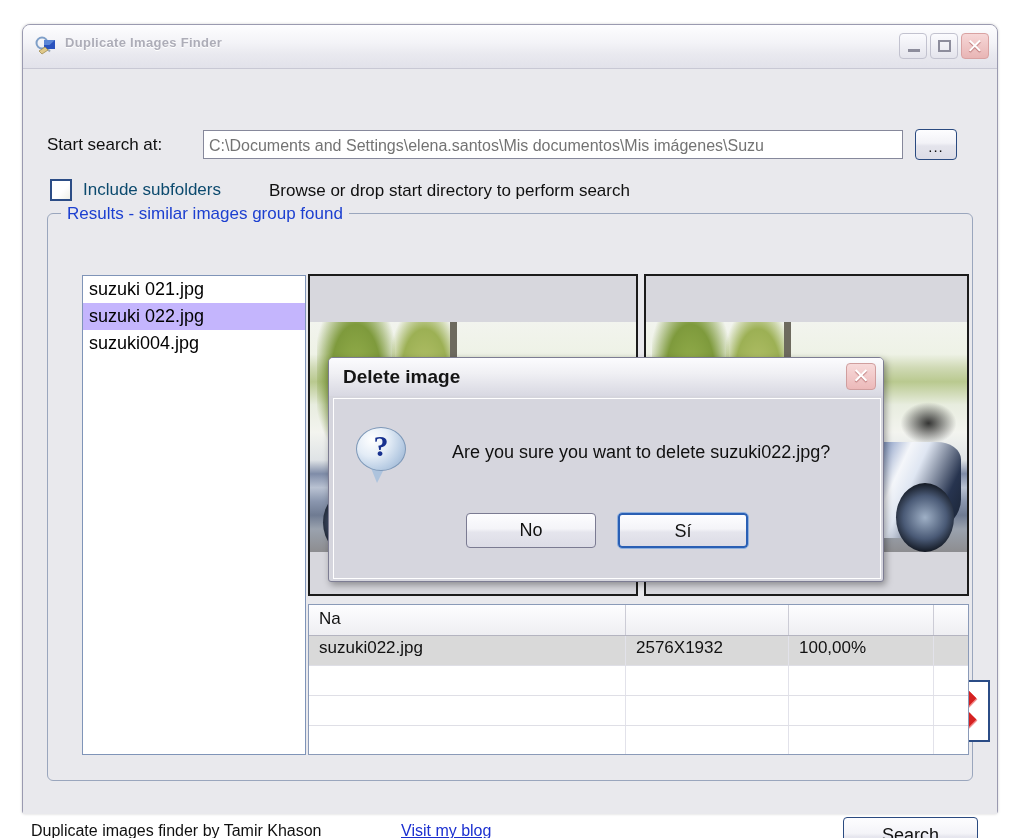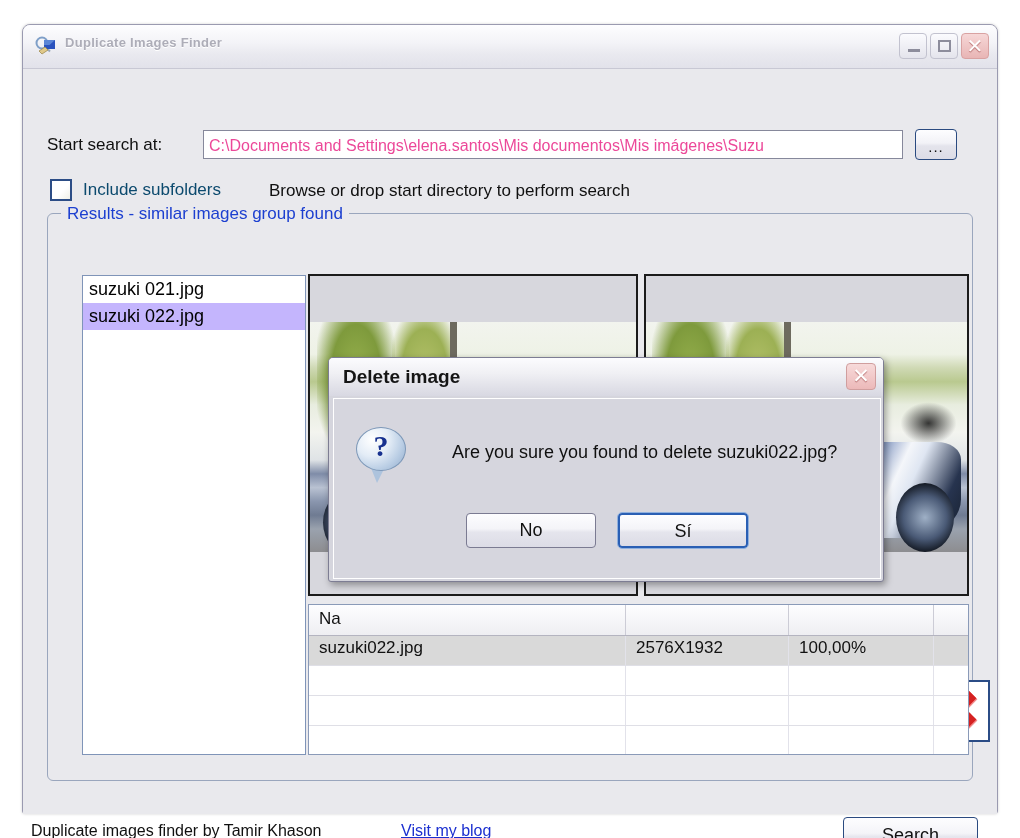--- a/index.html
+++ b/index.html
@@ -93,21 +93,21 @@
     font-size: 17px; color: #101010;
     white-space: nowrap;
   }
   .path-input {
     position: absolute; left: 180px; top: 61px;
     width: 700px; height: 29px;
     background: #ffffff;
     border: 1px solid #86889b;
     box-sizing: border-box;
     font-size: 16px;
-    color: #ec4899;
+    color: #737373;
     padding: 3px 4px 0 5px;
     font-family: "Liberation Sans", sans-serif;
     outline: none;
     overflow: hidden;
     white-space: nowrap;
     line-height: 23px;
   }
   .browse-btn {
     position: absolute; left: 892px; top: 60px;
     width: 42px; height: 31px;
@@ -450,20 +450,21 @@
         <span class="chk-box"></span>
         <span class="chk-label">Include subfolders</span>
       </div>
       <div class="hint-text">Browse or drop start directory to perform search</div>
 
       <div class="groupbox">
 
         <div class="listbox">
           <div class="listitem">suzuki 021.jpg</div>
           <div class="listitem selected">suzuki 022.jpg</div>
+          <div class="listitem">suzuki004.jpg</div>
         </div>
 
         <div class="thumb thumb-1">
           <div class="photo">
             <span class="tree-a"></span>
             <span class="tree-b"></span>
             <span class="pole"></span>
             <span class="bike-a"></span>
             <span class="bike-b"></span>
             <span class="wheel-a"></span>
@@ -537,21 +538,21 @@
       <div class="dlg-close">
         <span class="glyph-close">✕</span>
       </div>
     </div>
     <div class="dlg-body">
       <div class="q-icon">
         <span class="q-tail"></span>
         <span class="q-bubble"></span>
         <span class="q-mark">?</span>
       </div>
-      <div class="dlg-message">Are you sure you found to delete suzuki022.jpg?</div>
+      <div class="dlg-message">Are you sure you want to delete suzuki022.jpg?</div>
       <div class="dlg-buttons">
         <div class="dlg-btn">No</div>
         <div class="dlg-btn default">Sí</div>
       </div>
     </div>
   </div>
 
 </div>
 
 </body></html>

